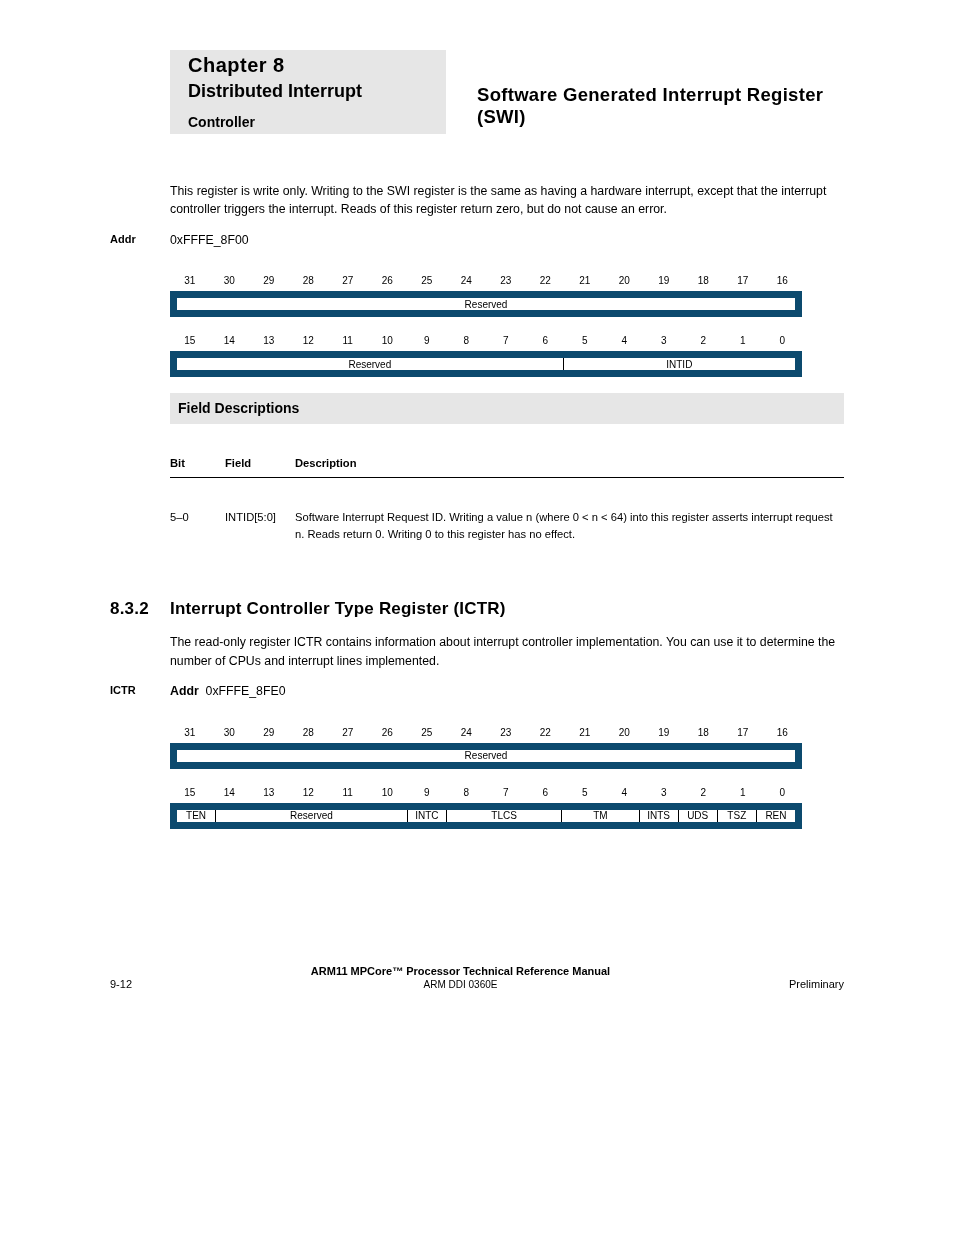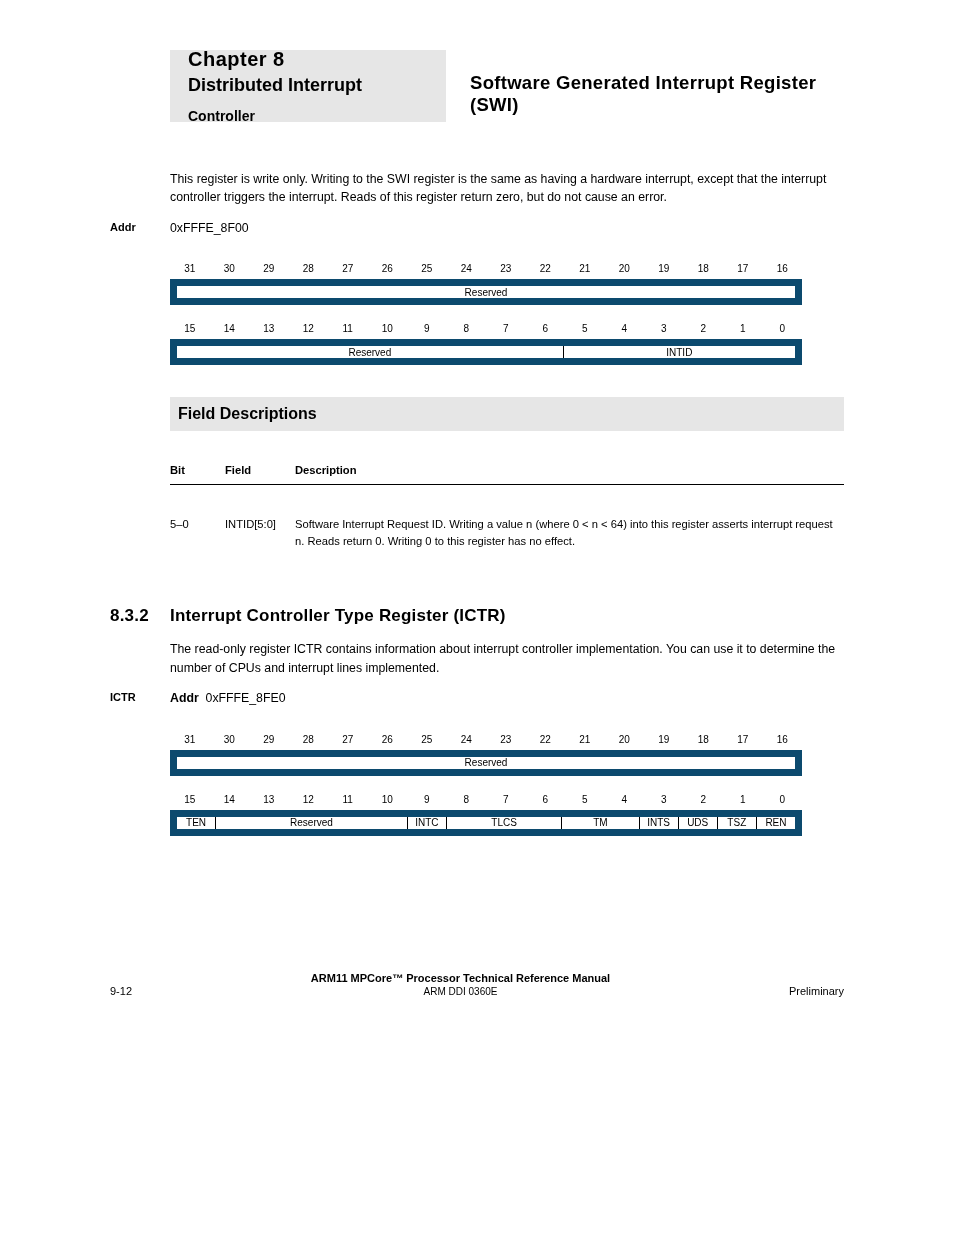--- a/index.html
+++ b/index.html
@@ -13,36 +13,36 @@
   .page {
     padding: 50px 110px 80px 110px;
   }
   .header-row {
     display: flex;
     align-items: flex-end;
   }
   .header-row .spacer { flex: 0 0 60px; }
   .chapter-box {
     flex: 0 0 276px;
-    height: 72px;
+    height: 84px;
     background: #e6e6e6;
     display: flex;
     flex-direction: column;
     justify-content: center;
     padding-left: 18px;
   }
   .chapter-box .ln1 { font-size: 20px; font-weight: bold; letter-spacing: 0.5px; }
   .chapter-box .ln2 { font-size: 18px; font-weight: bold; margin-top: 4px; }
   .chapter-box .ln3 { font-size: 14px; font-weight: bold; margin-top: 12px; }
   .header-row .caption {
     flex: 1;
     font-size: 18.5px;
     font-weight: bold;
     letter-spacing: 0.3px;
-    padding-left: 24px;
+    padding-left: 31px;
     padding-bottom: 6px;
   }
   .body {
     margin-top: 48px;
     margin-left: 60px;
     font-size: 12.3px;
     line-height: 1.5;
   }
   .body p { margin: 0 0 12px 0; }
   .gutter-label {
@@ -73,24 +73,24 @@
   .cell {
     display: flex;
     align-items: center;
     justify-content: center;
     font-size: 10px;
     border-left: 1px solid #000;
   }
   .cell:first-child { border-left: none; }
   .field-table-title {
     background: #e6e6e6;
-    font-size: 16px;
+    font-size: 14px;
     font-weight: bold;
     padding: 5px 8px;
-    margin-top: 32px;
+    margin-top: 16px;
   }
   .field-table { margin-top: 10px; }
   .ft-head, .ft-row {
     display: flex;
     font-size: 11.2px;
     padding: 5px 0;
     border-bottom: 1px solid #000;
     margin-top: 26px;
   }
   .ft-head { font-weight: bold; }

